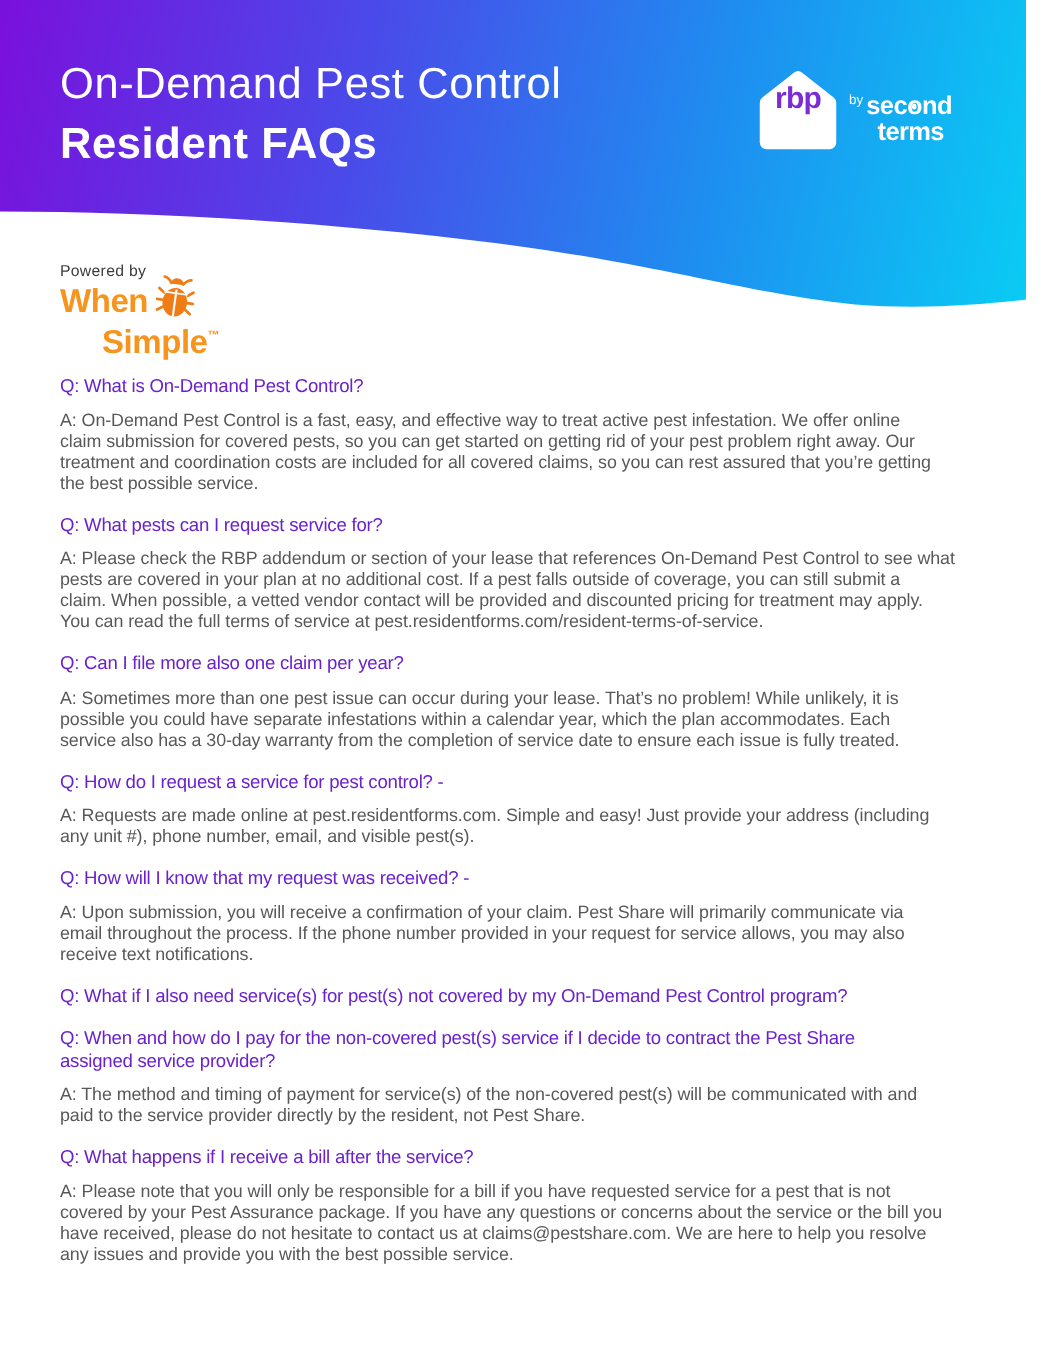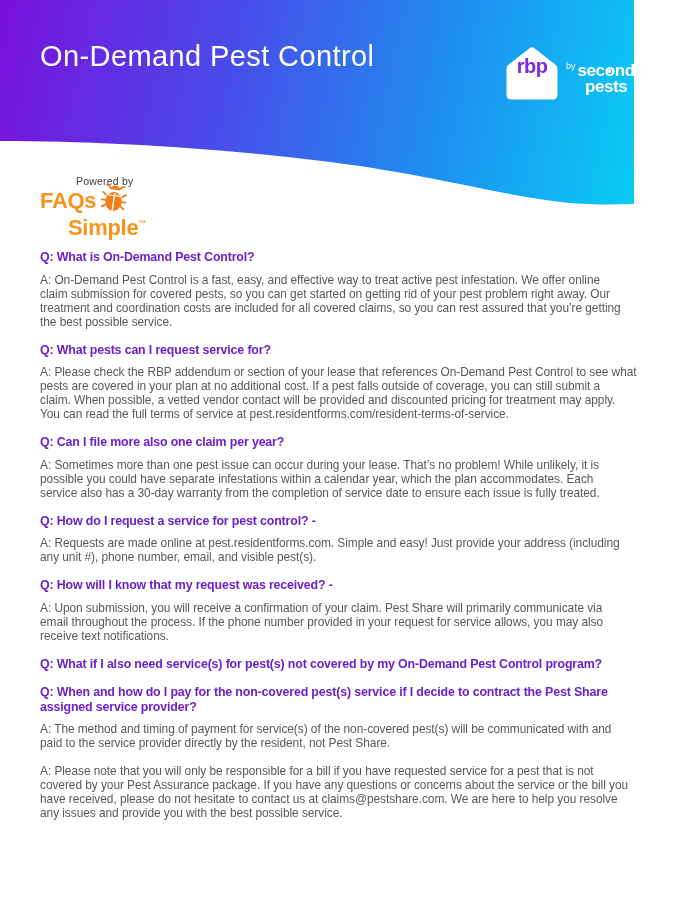--- a/index.html
+++ b/index.html
@@ -7,21 +7,21 @@
     width: 700px; height: 906px;
     background: #ffffff;
     font-family: "Liberation Sans", sans-serif;
     overflow: hidden;
   }
   .page { position: relative; width: 700px; height: 906px; background: #fff; }
 
   
   .header {
     position: absolute; left: 0; top: 0;
-    width: 634px; height: 230px;
+    width: 684px; height: 230px;
     background: linear-gradient(102deg, #7a10dc 0%, #4b49e9 34%, #1e8ef0 68%, #09cdf4 100%);
   }
   .wave {
     position: absolute; left: 0; top: 120px;
     width: 700px; height: 110px; display: block;
   }
   .title-block {
     position: absolute; left: 40px; top: 36px;
     color: #ffffff;
   }
@@ -50,82 +50,83 @@
   .sn-by { font-size: 9px; font-weight: 400; vertical-align: 7px; margin-right: 2px; opacity: .95; }
   .sn-word { font-size: 17px; font-weight: 700; letter-spacing: -0.4px; position: relative; }
   .sn-word.first::after {
     content: ""; position: absolute; left: 30px; top: 8px;
     width: 3.5px; height: 3.5px; border-radius: 50%; background: #ffffff;
   }
   .sn-line2 { margin-left: 19px; margin-top: -1px; }
 
   
   .pest-share { position: absolute; left: 40px; top: 175px; }
-  .ps-powered { font-size: 10.5px; color: #3c3c3c; letter-spacing: 0.2px; margin-bottom: 3px; margin-left: 36px; }
+  .ps-powered { font-size: 10.5px; color: #3c3c3c; letter-spacing: 0.2px; margin-bottom: 3px; }
   .ps-row { display: flex; align-items: flex-start; }
   .ps-word {
     font-size: 22px; font-weight: 800; color: #f7941e;
     line-height: 21px; letter-spacing: -0.3px;
   }
   .ps-bug { margin-left: 5px; margin-top: -7px; transform: rotate(8deg); }
   .ps-line2-row { margin-left: 28px; line-height: 21px; }
   .ps-tm { font-size: 8px; color: #f7941e; vertical-align: 9px; font-weight: 700; }
 
   
   .faq-list {
     position: absolute; left: 40px; top: 250px; width: 640px;
   }
   .faq-item { margin-bottom: 14px; }
   .faq-q {
     margin: 0 0 8px 0;
-    color: #6b21cb; font-weight: 700; font-size: 12.4px; line-height: 14.5px;
+    color: #6b21cb; font-weight: 400; font-size: 12.4px; line-height: 14.5px;
     letter-spacing: -0.15px; white-space: pre-line;
   }
   .faq-a {
     margin: 0;
     color: #58585b; font-weight: 400; font-size: 11.9px; line-height: 14px;
     letter-spacing: -0.05px; white-space: pre-line;
   }
 </style>
 </head>
 <body>
 
 <div class="page">
 
   <div class="header">
     <div class="title-block">
       <div class="title-line1">On-Demand Pest Control</div>
+      <div class="title-line2">Resident FAQs</div>
     </div>
 
     <div class="rbp-logo">
       <div class="rbp-diamond"></div>
       <svg class="rbp-house" viewBox="0 0 60 60" aria-hidden="true">
         <path d="M30 7 L51 23.5 L51 50 L9 50 L9 23.5 Z" fill="#ffffff" stroke="#ffffff" stroke-width="9" stroke-linejoin="round"></path>
       </svg>
       <div class="rbp-text">rbp</div>
     </div>
 
     <div class="sn">
       <div class="sn-row">
         <span class="sn-by">by</span><span class="sn-word first">second</span>
       </div>
       <div class="sn-line2">
-        <span class="sn-word">pests</span>
+        <span class="sn-word">terms</span>
       </div>
     </div>
 
     <svg class="wave" viewBox="0 0 700 110" preserveAspectRatio="none" aria-hidden="true">
       <path d="M0,21 C100,21 220,28 330,42 C440,56 500,76 570,83 C620,87 665,82 700,78 L700,110 L0,110 Z" fill="#ffffff"></path>
     </svg>
   </div>
 
   <div class="pest-share">
     <div class="ps-powered">Powered by</div>
     <div class="ps-row">
-      <span class="ps-word">FAQs</span>
+      <span class="ps-word">When</span>
       <svg class="ps-bug" width="26" height="30" viewBox="0 0 26 30" aria-hidden="true">
         <g stroke="#f07c16" stroke-width="1.8" stroke-linecap="round" fill="none">
           <path d="M9 6 Q7 3 4 2.5"></path>
           <path d="M17 6 Q19 3 22 2.5"></path>
           <path d="M5 13 L1.5 10.5"></path>
           <path d="M5 18 L1 18"></path>
           <path d="M5.5 22.5 L2 25"></path>
           <path d="M21 13 L24.5 10.5"></path>
           <path d="M21 18 L25 18"></path>
           <path d="M20.5 22.5 L24 25"></path>
@@ -176,20 +177,21 @@
     <div class="faq-item">
       <p class="faq-q">Q: What if I also need service(s) for pest(s) not covered by my On-Demand Pest Control program?</p>
     </div>
     <div class="faq-item">
       <p class="faq-q">Q: When and how do I pay for the non-covered pest(s) service if I decide to contract the Pest Share
 assigned service provider?</p>
       <p class="faq-a">A: The method and timing of payment for service(s) of the non-covered pest(s) will be communicated with and
 paid to the service provider directly by the resident, not Pest Share.</p>
     </div>
     <div class="faq-item">
+      <p class="faq-q">Q: What happens if I receive a bill after the service?</p>
       <p class="faq-a">A: Please note that you will only be responsible for a bill if you have requested service for a pest that is not
 covered by your Pest Assurance package. If you have any questions or concerns about the service or the bill you
 have received, please do not hesitate to contact us at claims@pestshare.com. We are here to help you resolve
 any issues and provide you with the best possible service.</p>
     </div>
   </div>
 
 </div>
 
 </body></html>

